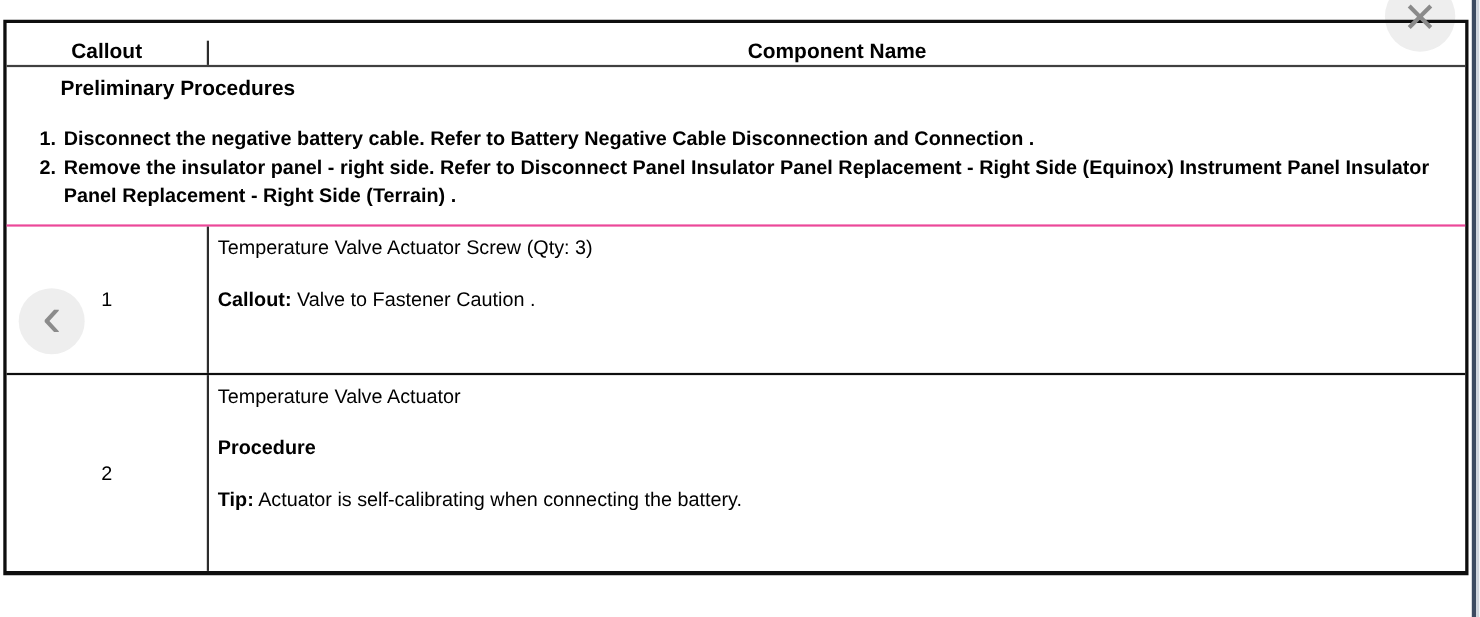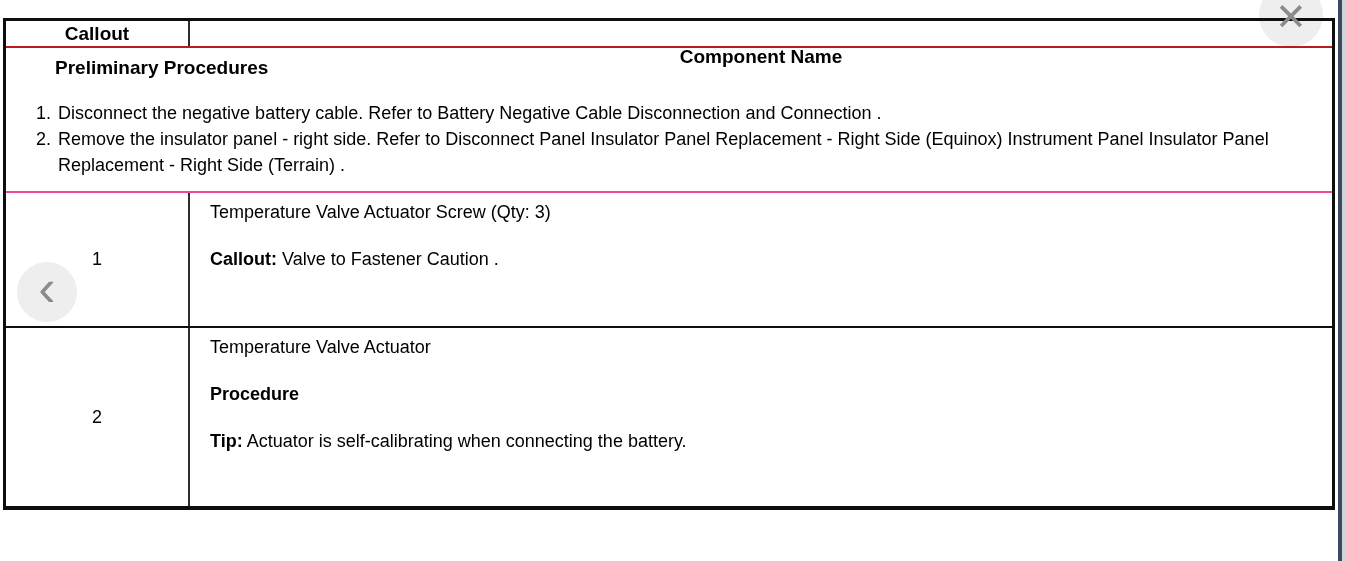--- a/index.html
+++ b/index.html
@@ -16,25 +16,26 @@
   .doc-table {
     position: absolute;
     left: 3px; top: 18px;
     width: 1326px;
     border: 3px solid #0e0e0e;
     border-bottom-width: 4px;
     background: #fff;
   }
   .hdr-row {
     display: flex;
-    height: 27px;
-    border-bottom: 2px solid #b91c1c;
+    height: 40px;
+    border-bottom: 2px solid #404040;
     box-sizing: border-box;
     font-weight: bold;
     font-size: 19px;
+    align-items: flex-end;
   }
   .hdr-callout {
     width: 182px;
     border-right: 2px solid #2d2d2d;
     display: flex; align-items: center; justify-content: center;
   }
   .hdr-comp {
     flex: 1;
     display: flex; align-items: center; justify-content: center; margin-top: 36px;
   }
@@ -49,39 +50,38 @@
     font-weight: bold;
     font-size: 19px;
     margin: 0 0 0 49px;
     line-height: 22px;
   }
   .prelim-steps {
     margin: 21px 0 0 0;
     padding-left: 50px;
     line-height: 26px;
   }
-  .prelim-steps li { padding-left: 2px; }
+  .prelim-steps li { padding-left: 2px; font-weight: bold; }
   .data-row {
     display: flex;
     border-bottom: 2px solid #0e0e0e;
     box-sizing: border-box;
   }
   .data-row.row-1 { height: 135px; }
   .data-row.row-2 { height: 178px; border-bottom: none; }
   .callout-cell {
     width: 182px;
     border-right: 2px solid #2d2d2d;
     display: flex; align-items: center; justify-content: center;
     font-size: 18px;
   }
   .comp-cell {
     flex: 1;
     padding: 9px 10px 0 8px;
     font-size: 18px;
-    margin-left: 12px;
   }
   .comp-cell p {
     margin: 0 0 26px 0;
     line-height: 21px;
   }
   .b { font-weight: bold; }
   
   .circle-btn {
     position: absolute;
     border-radius: 50%;

